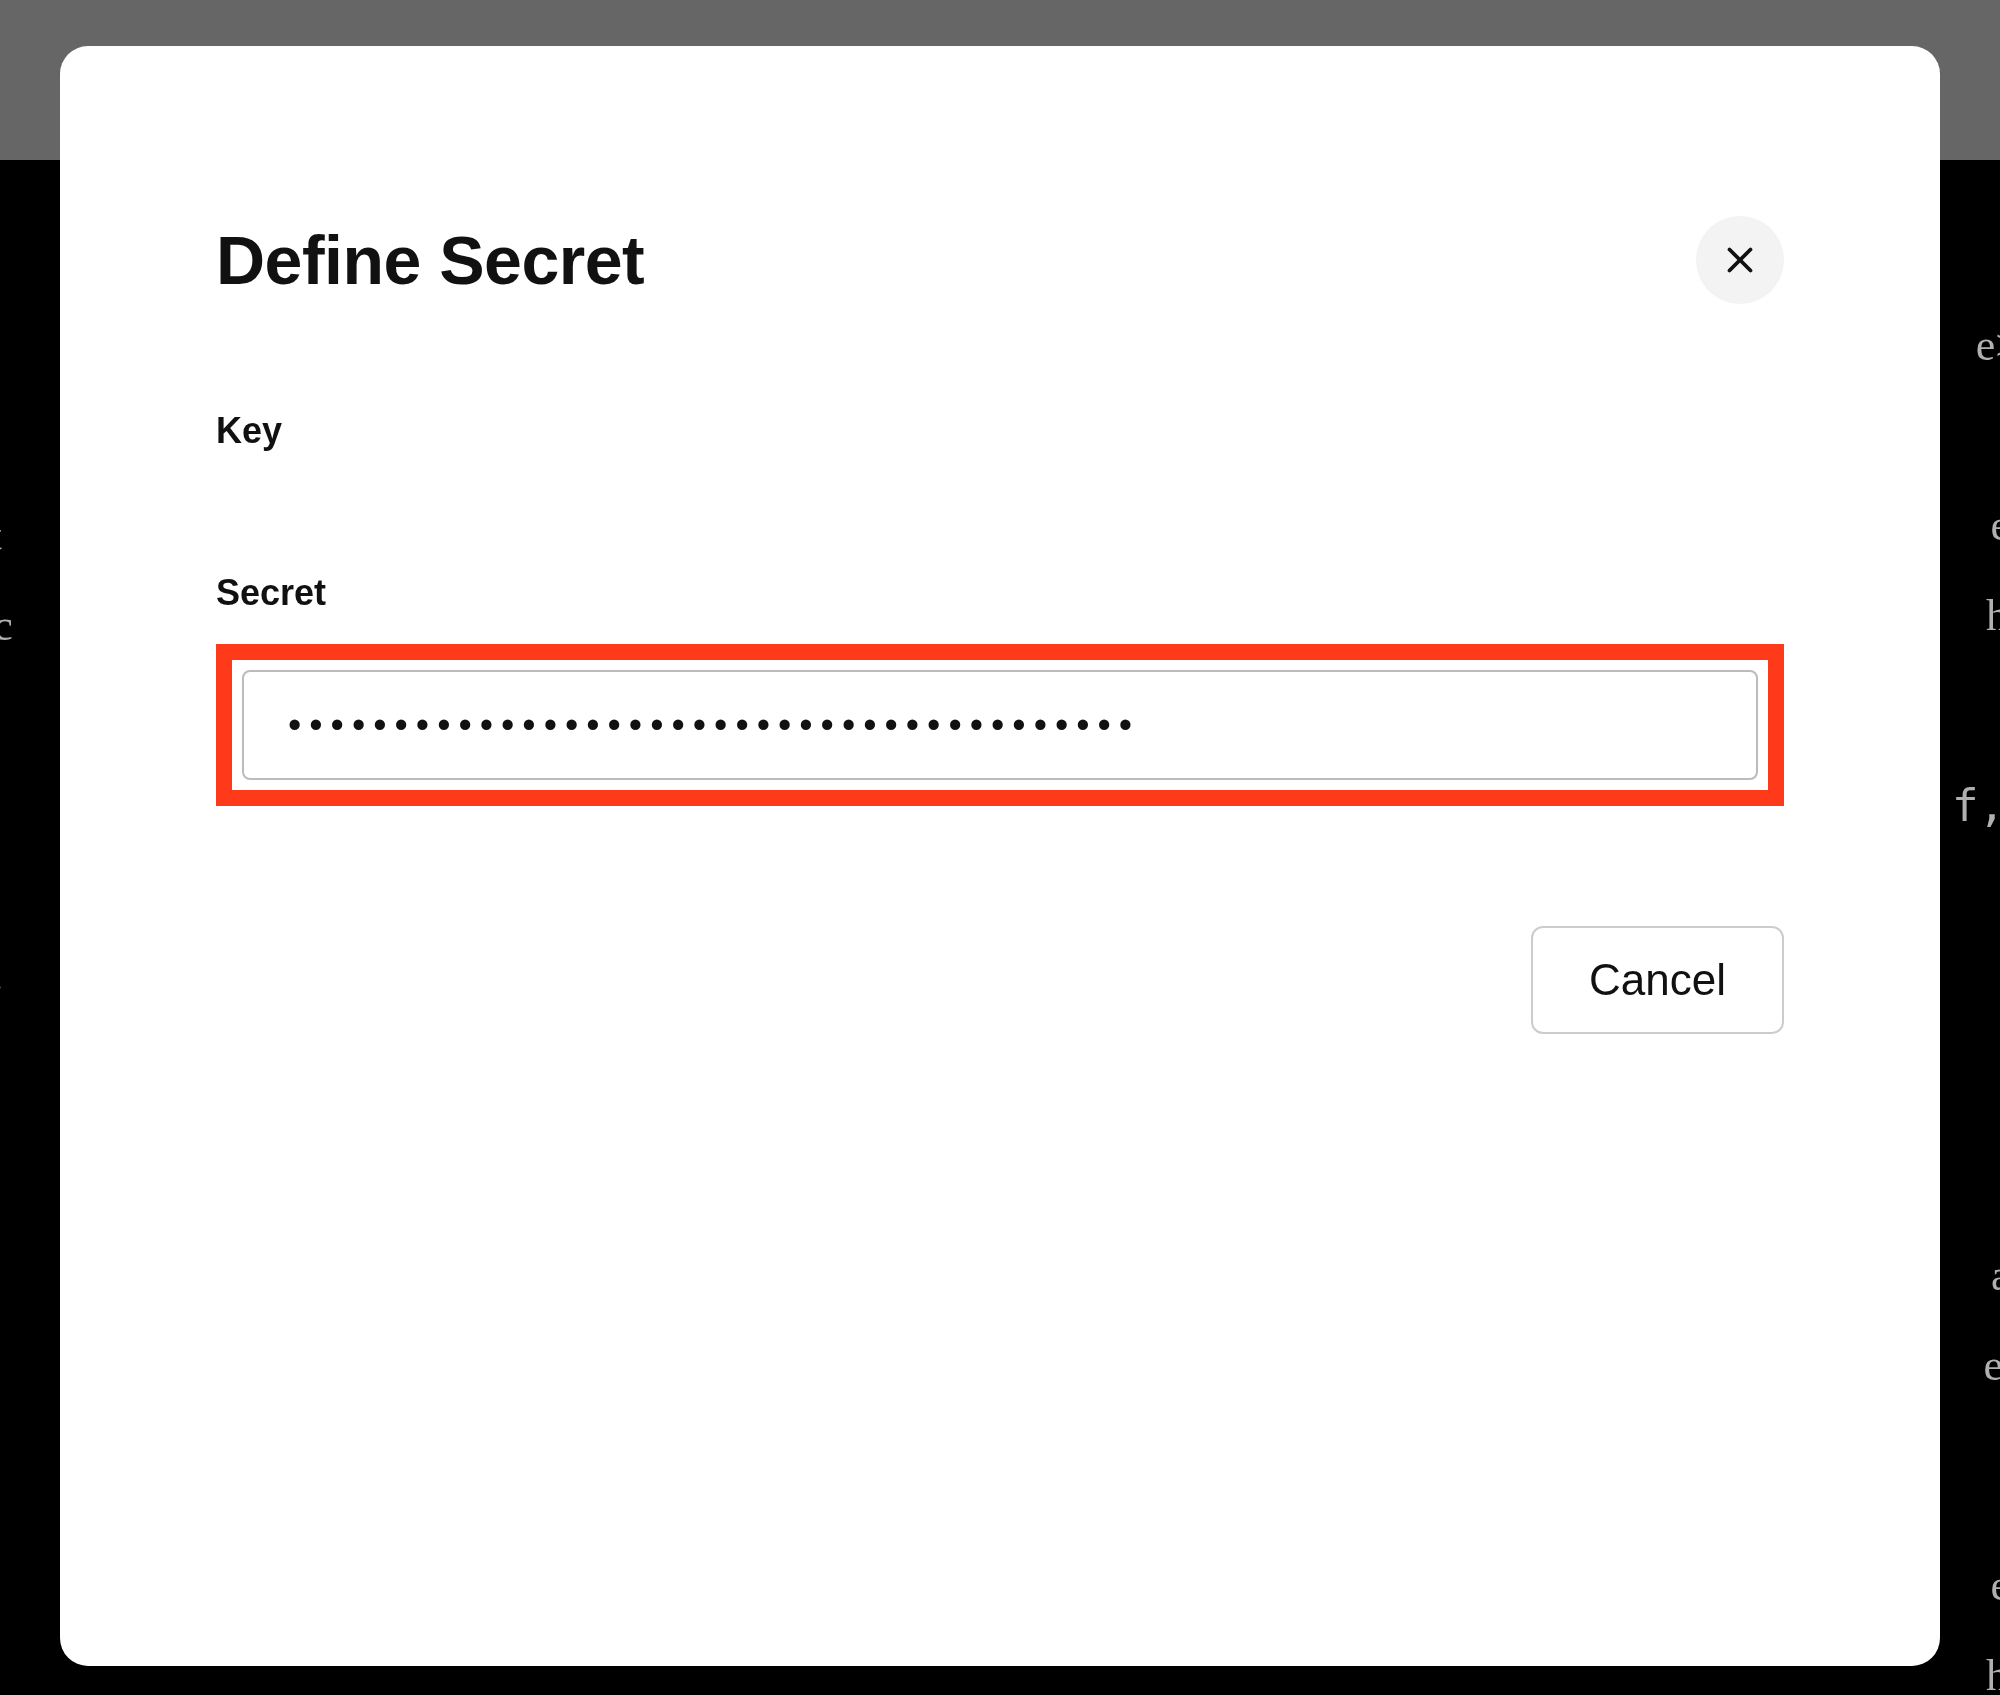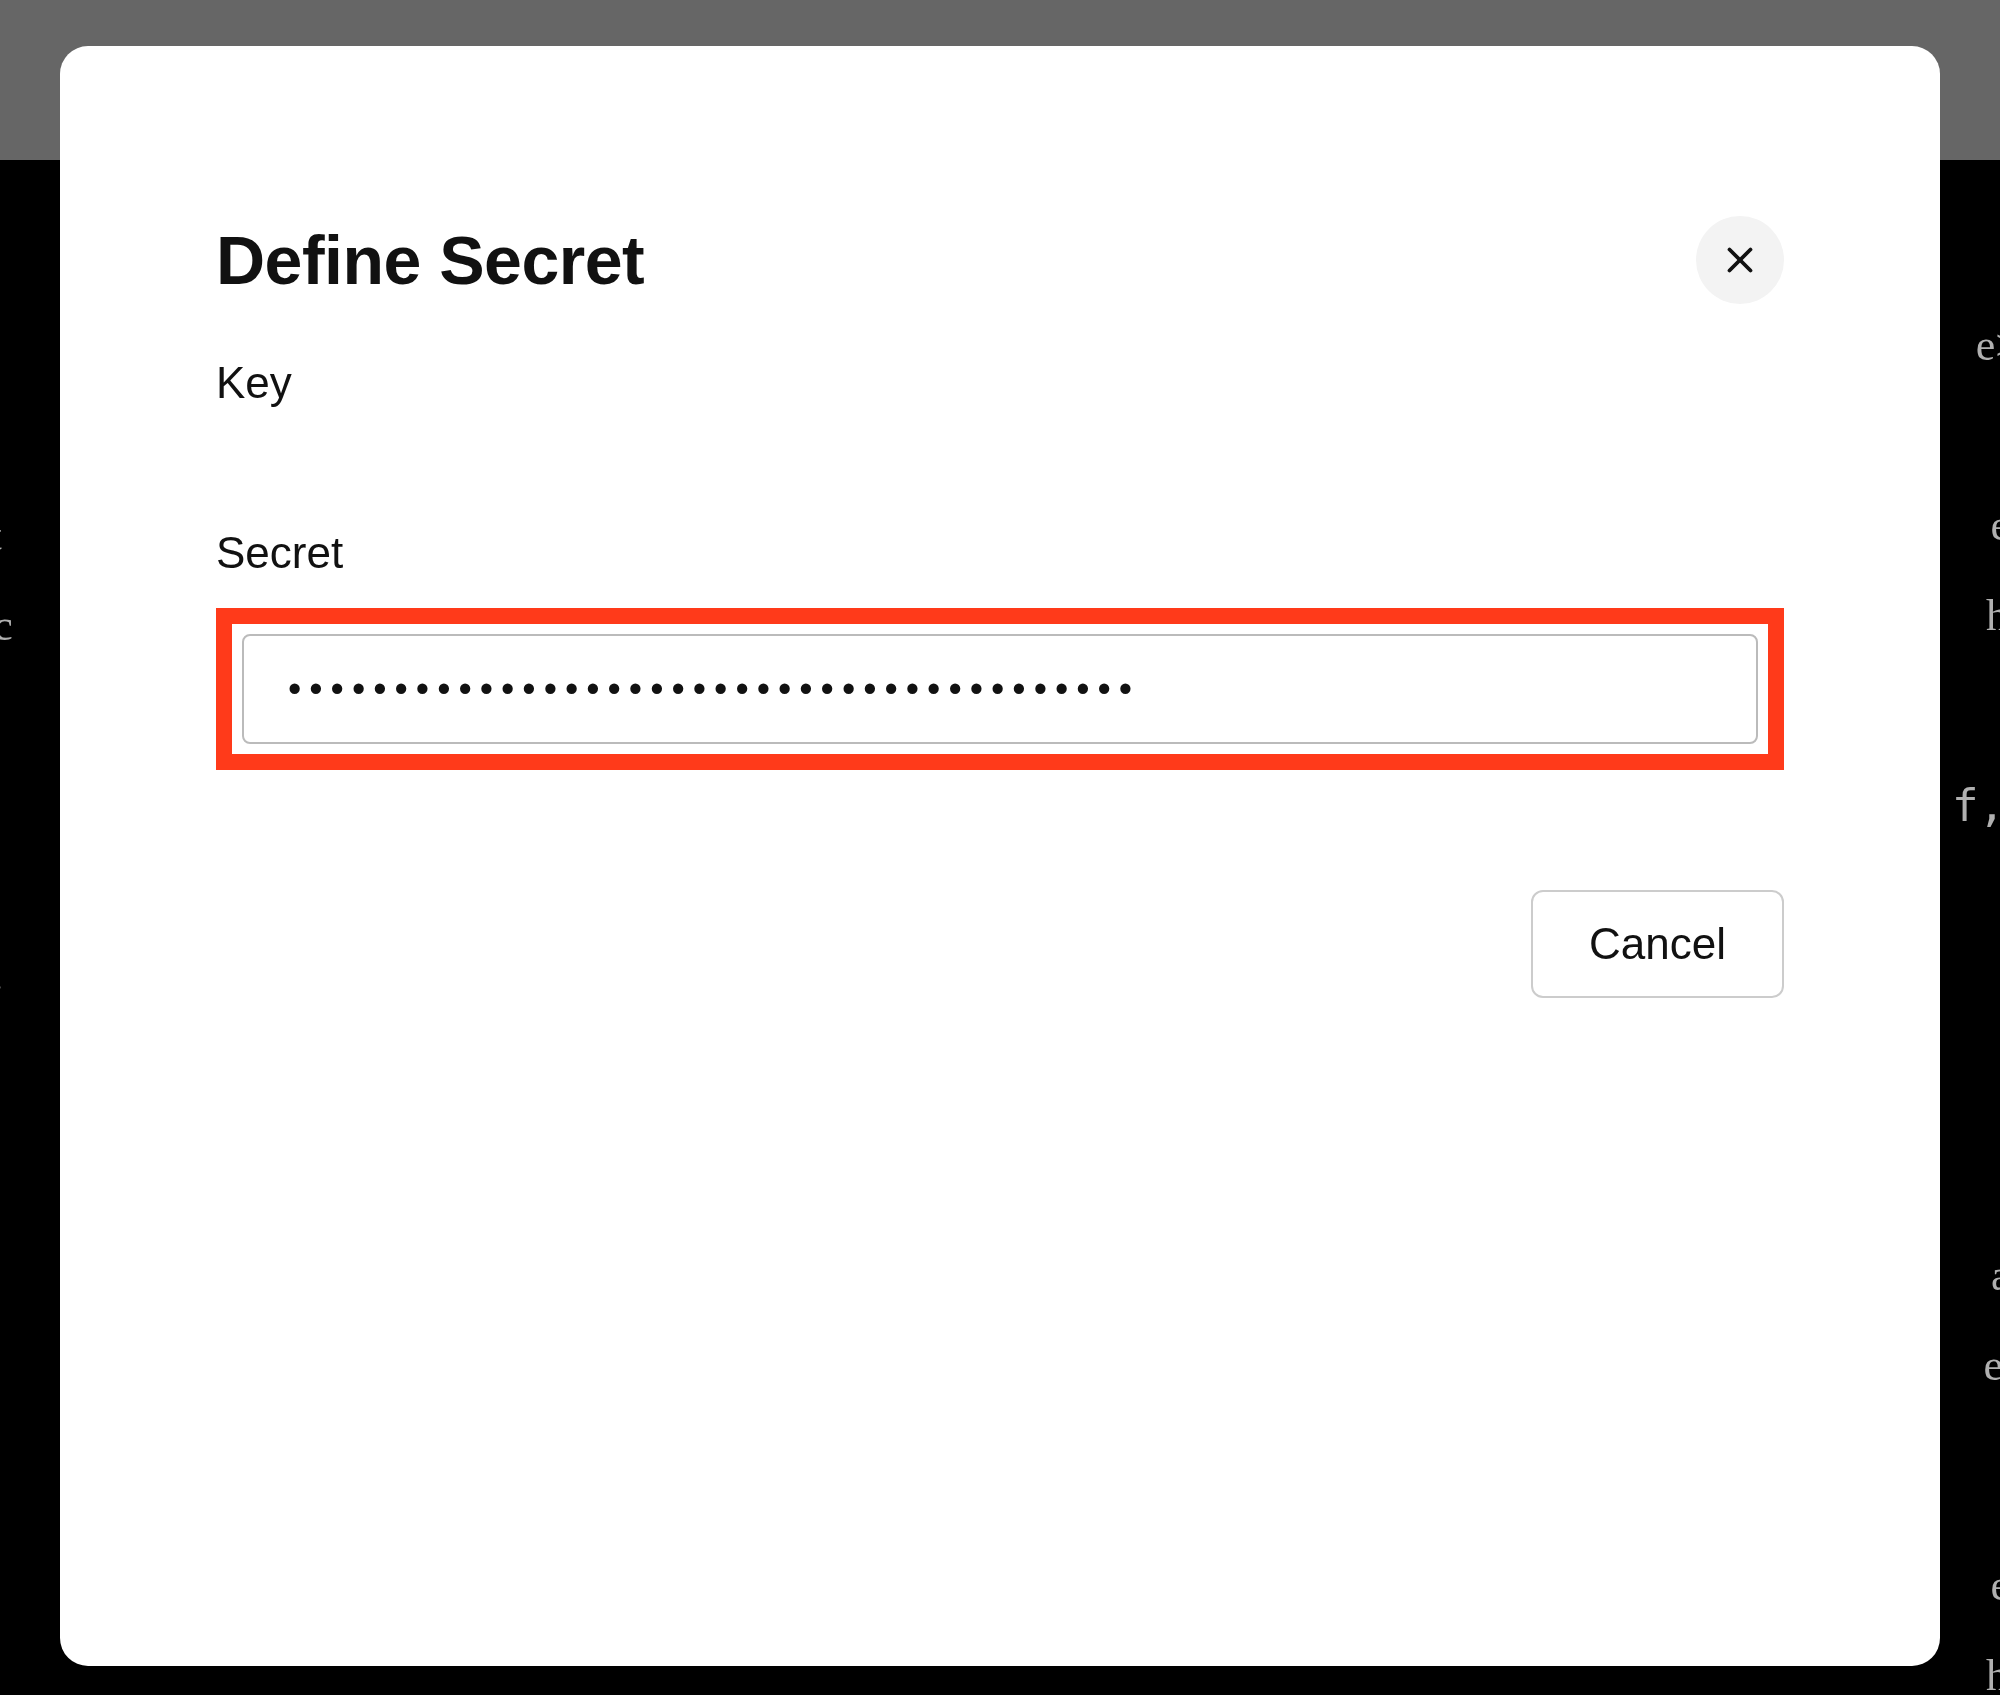--- a/index.html
+++ b/index.html
@@ -37,21 +37,21 @@
       width: 1880px;
       height: 1620px;
       background: #fff;
       border-radius: 28px;
       padding: 170px 156px 100px 156px;
     }
     .modal-header {
       display: flex;
       justify-content: space-between;
       align-items: center;
-      margin-bottom: 54px;
+      margin-bottom: 106px;
     }
     .modal-title {
       font-size: 68px;
       font-weight: 600;
       color: #111;
       letter-spacing: -0.5px;
     }
     .close-btn {
       width: 88px;
       height: 88px;
@@ -65,24 +65,24 @@
     }
     .close-btn svg {
       width: 36px;
       height: 36px;
     }
     .form-group {
       margin-bottom: 120px;
     }
     .form-label {
       display: block;
-      font-size: 44px;
+      font-size: 36px;
       color: #111;
       margin-bottom: 30px;
-      font-weight: 400;
+      font-weight: 700;
     }
     .highlight-wrap {
       border: 16px solid #ff3a1a;
       padding: 10px 10px;
       display: block;
     }
     .text-input {
       width: 100%;
       height: 110px;
       padding: 0 44px;

